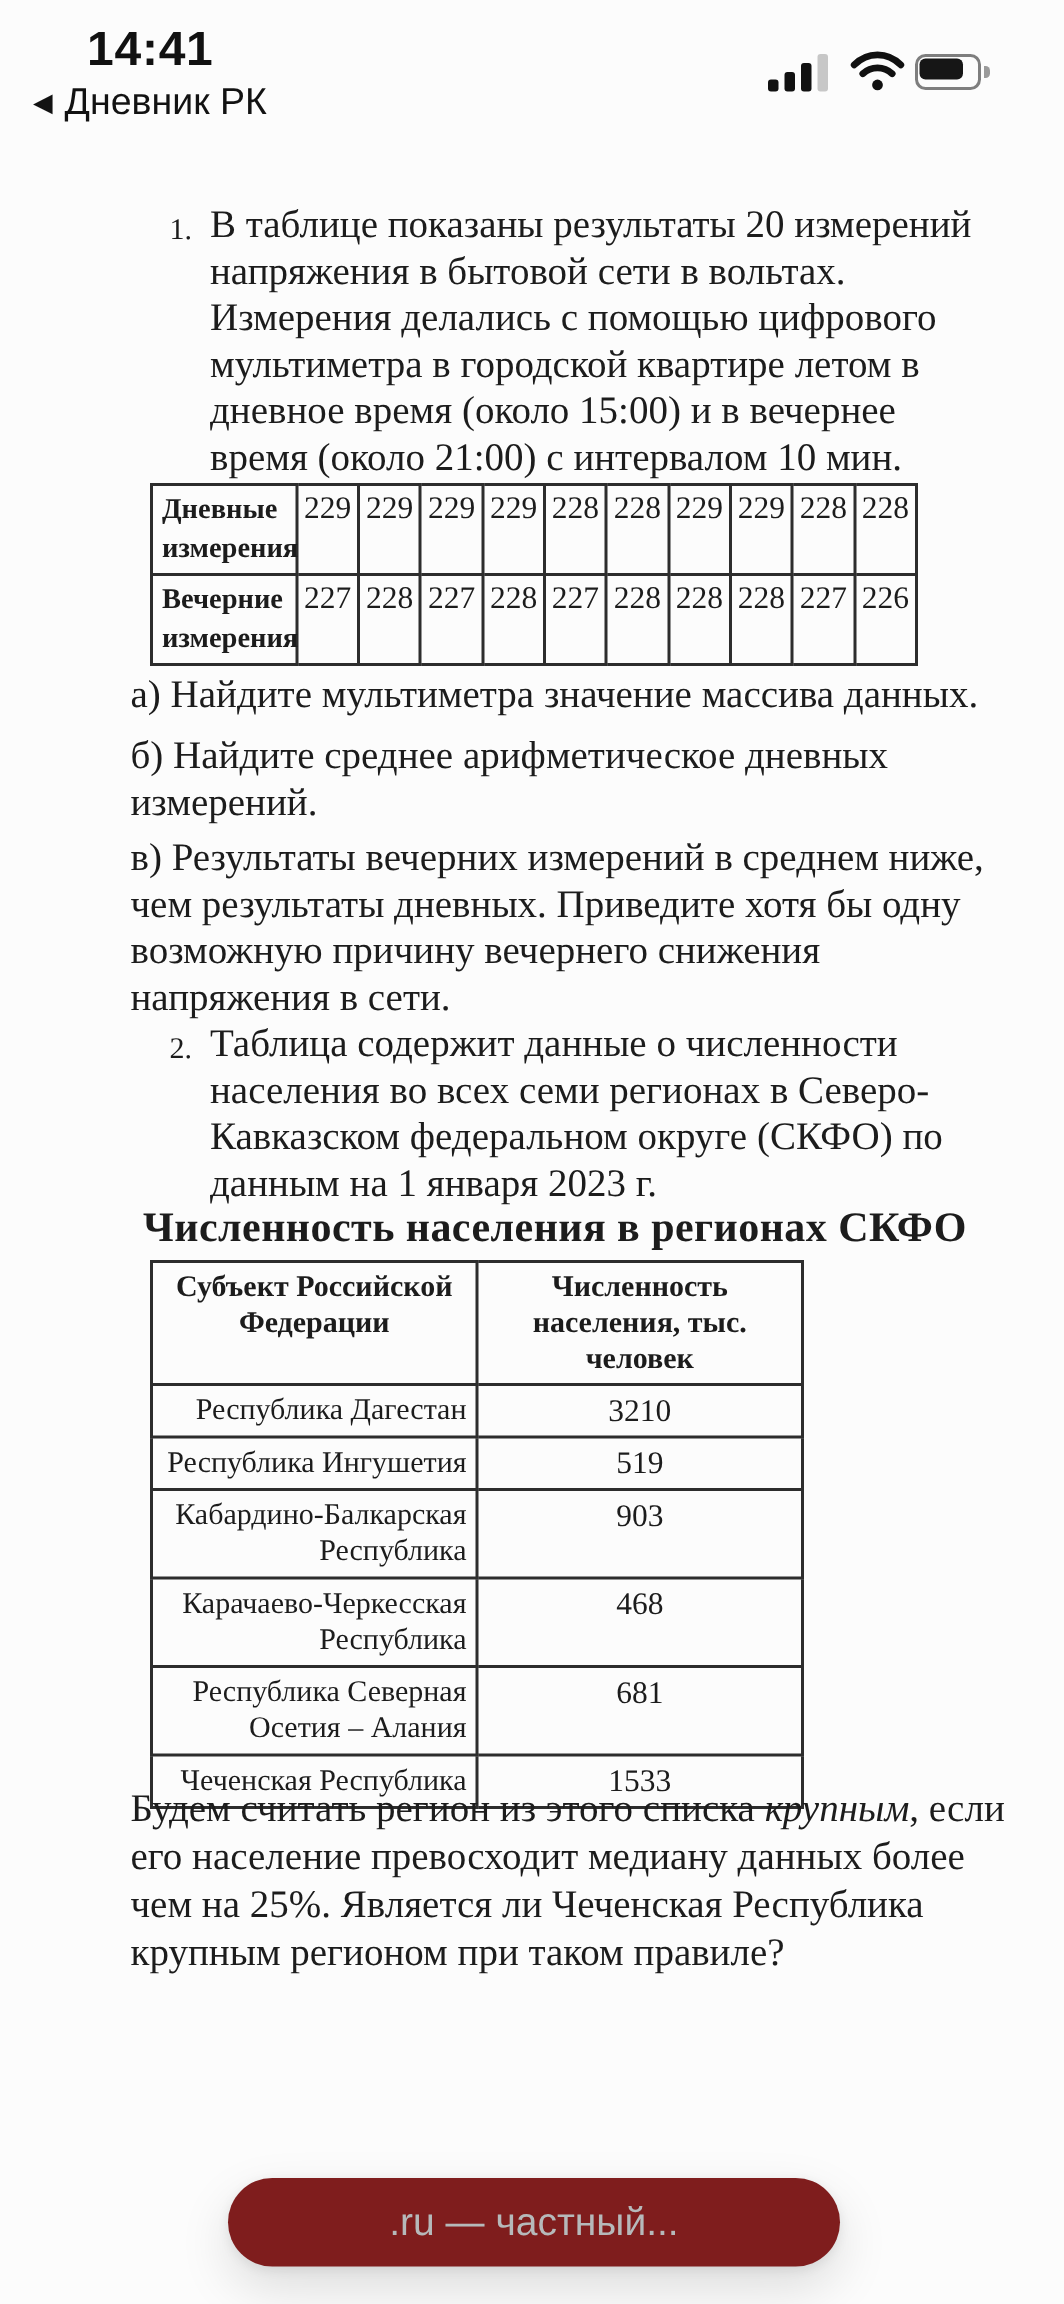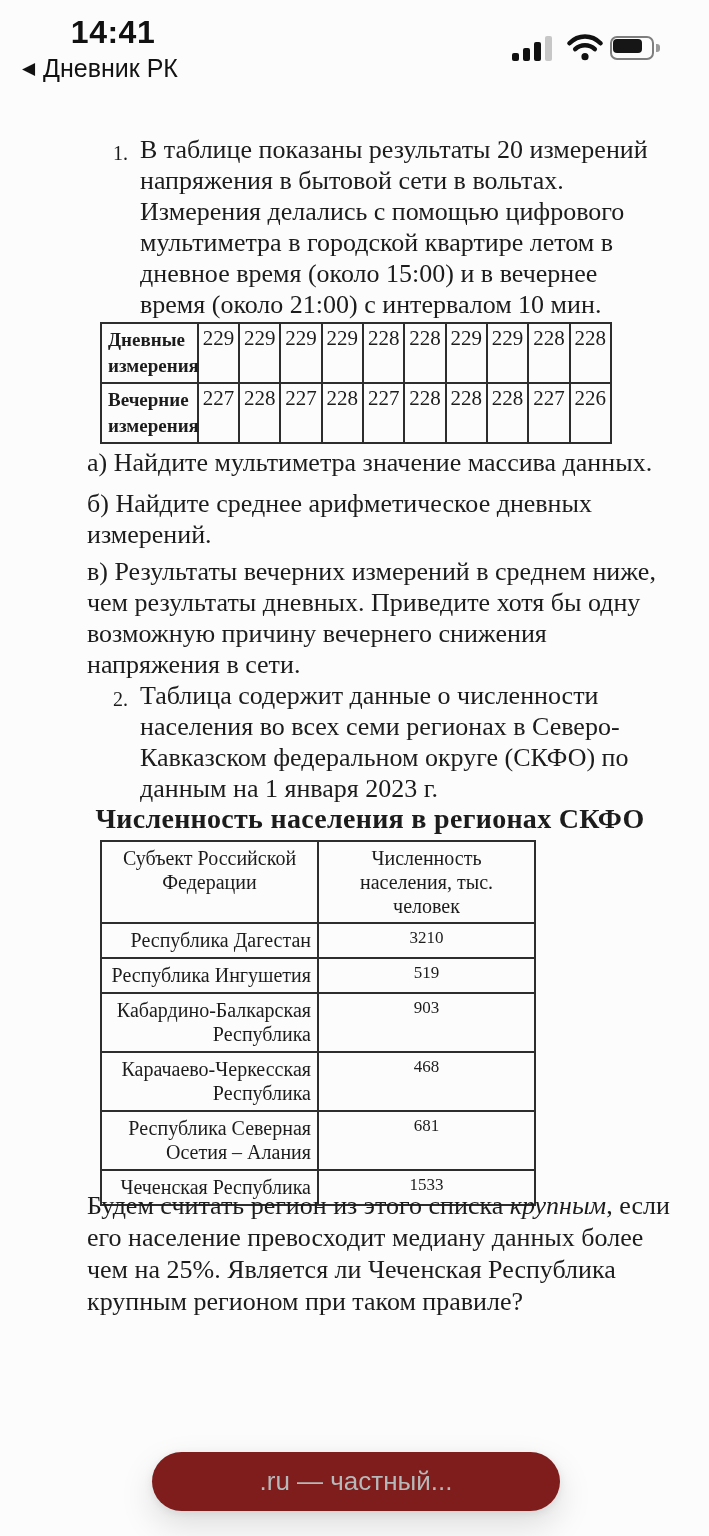--- a/index.html
+++ b/index.html
@@ -9,21 +9,21 @@
     background: #fcfcfc;
     font-family: "Liberation Serif", serif;
     color: #1c1c1c;
     overflow: hidden;
   }
 
   
   .statusbar { position: absolute; top: 0; left: 0; width: 709px; height: 90px;
     font-family: "Liberation Sans", sans-serif; }
   .time { position: absolute; left: 58px; top: 14px; width: 110px;
-    text-align: center; font-size: 32px; font-weight: 700; color: #111; letter-spacing: 0.5px; }
+    text-align: left; font-size: 32px; font-weight: 700; color: #111; letter-spacing: 0.5px; }
   .backlink { position: absolute; left: 22px; top: 54px; font-size: 25px; color: #121212;
     display: flex; align-items: center; gap: 8px; cursor: pointer; }
   .backlink .arrow { font-size: 17px; line-height: 1; }
   .sig { position: absolute; left: 512px; top: 36px; width: 47px; height: 25px; }
   .sig i { position: absolute; bottom: 0; width: 7px; border-radius: 2px; background: #111; font-style: normal; }
   .sig i:nth-child(1) { left: 0;    height: 8px; }
   .sig i:nth-child(2) { left: 11px; height: 13px; }
   .sig i:nth-child(3) { left: 22px; height: 19px; }
   .sig i:nth-child(4) { left: 33px; height: 25px; background: #c7c7c7; }
   .wifi { position: absolute; left: 566px; top: 33px; width: 38px; height: 28px; }
@@ -53,24 +53,24 @@
 
   table { border-collapse: collapse; }
   td, th { border: 2px solid #2d2d2d; vertical-align: top; }
 
   .meas { position: absolute; left: 100px; top: 232px; table-layout: fixed; width: 512px; }
   .meas .lbl { width: 96px; font-weight: 700; font-size: 19px; line-height: 26px;
     text-align: left; padding: 3px 4px 3px 6px; height: 57px; }
   .meas .val { width: 41px; font-size: 21px; text-align: center; padding-top: 2px; }
 
   .pop { position: absolute; left: 100px; top: 750px; table-layout: fixed; width: 434px; }
-  .pop th { width: 217px; font-weight: 400; font-size: 20px; line-height: 24px;
+  .pop th { width: 217px; font-weight: 700; font-size: 20px; line-height: 24px;
     text-align: center; padding: 4px 10px; }
   .pop td.region { font-size: 20px; line-height: 24px; text-align: right; padding: 4px 6px 5px 8px; }
-  .pop td.popnum { font-size: 17px; text-align: center; padding-top: 4px; margin-left: 22px; }
+  .pop td.popnum { font-size: 21px; text-align: center; padding-top: 4px; margin-left: 22px; }
   .pop tr.single td { height: 32px; }
   .pop tr.double td { height: 51px; }
 
   
   .pill { position: absolute; left: 152px; top: 1452px; width: 408px; height: 59px;
     background: #7f1d1d; border-radius: 30px;
     box-shadow: 0 14px 34px rgba(0,0,0,0.13), 0 2px 8px rgba(0,0,0,0.08);
     display: flex; align-items: center; justify-content: center;
     font-family: "Liberation Sans", sans-serif; font-size: 26px; color: #b6b9ba;
     cursor: pointer; }

